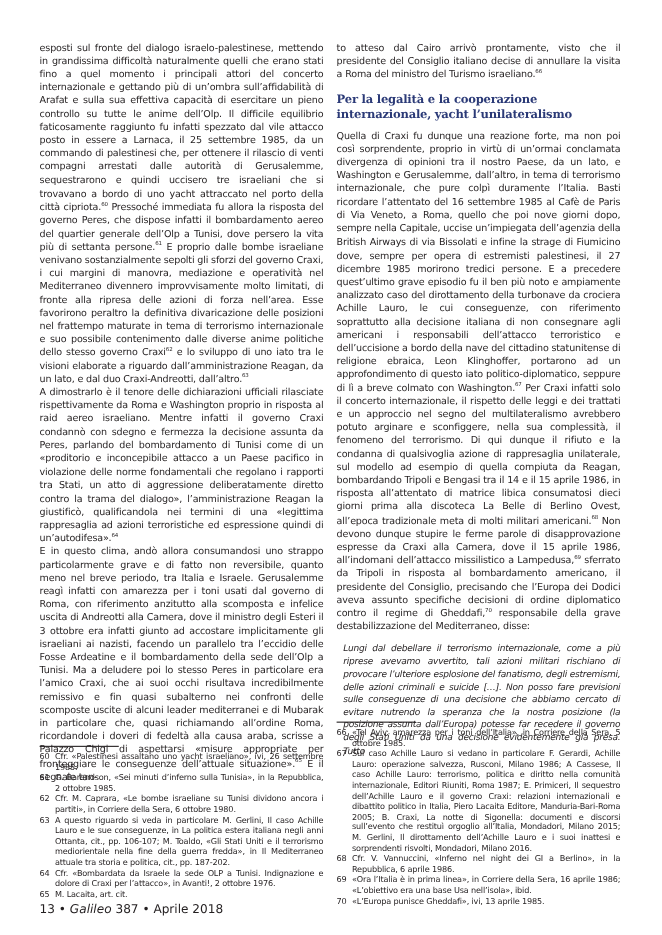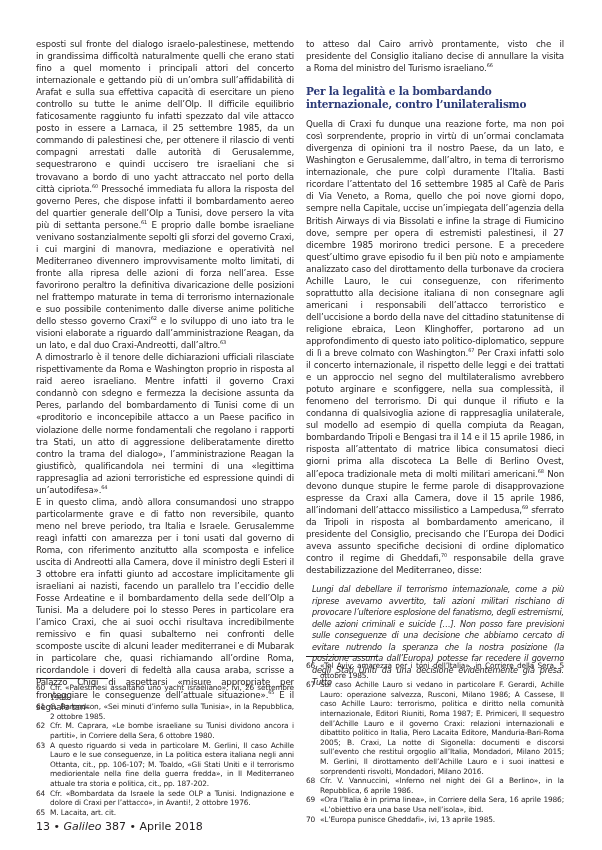--- a/index.html
+++ b/index.html
@@ -32,21 +32,21 @@
     <p><span>esposti sul fronte del dialogo israelo-palestinese, mettendo in grandissima difficoltà naturalmente quelli che erano stati fino a quel momento i principali attori del concerto internazionale e gettando più di un’ombra sull’affidabilità di Arafat e sulla sua effettiva capacità di esercitare un pieno controllo su tutte le anime dell’Olp. Il difficile equilibrio faticosamente raggiunto fu infatti spezzato dal vile attacco posto in essere a Larnaca, il 25 settembre 1985, da un commando di palestinesi che, per ottenere il rilascio di venti compagni arrestati dalle autorità di Gerusalemme, sequestrarono e quindi uccisero tre israeliani che si trovavano a bordo di uno yacht attraccato nel porto della città cipriota.</span><sup>60</sup> <span>Pressoché immediata fu allora la risposta del governo Peres, che dispose infatti il bombardamento aereo del quartier generale dell’Olp a Tunisi, dove persero la vita più di settanta persone.</span><sup>61</sup> <span>E proprio dalle bombe israeliane venivano sostanzialmente sepolti gli sforzi del governo Craxi, i cui margini di manovra, mediazione e operatività nel Mediterraneo divennero improvvisamente molto limitati, di fronte alla ripresa delle azioni di forza nell’area. Esse favorirono peraltro la definitiva divaricazione delle posizioni nel frattempo maturate in tema di terrorismo internazionale e suo possibile contenimento dalle diverse anime politiche dello stesso governo Craxi</span><sup>62</sup> <span>e lo sviluppo di uno iato tra le visioni elaborate a riguardo dall’amministrazione Reagan, da un lato, e dal duo Craxi-Andreotti, dall’altro.</span><sup>63</sup></p>
     <p><span>A dimostrarlo è il tenore delle dichiarazioni ufficiali rilasciate rispettivamente da Roma e Washington proprio in risposta al raid aereo israeliano. Mentre infatti il governo Craxi condannò con sdegno e fermezza la decisione assunta da Peres, parlando del bombardamento di Tunisi come di un «proditorio e inconcepibile attacco a un Paese pacifico in violazione delle norme fondamentali che regolano i rapporti tra Stati, un atto di aggressione deliberatamente diretto contro la trama del dialogo», l’amministrazione Reagan la giustificò, qualificandola nei termini di una «legittima rappresaglia ad azioni terroristiche ed espressione quindi di un’autodifesa».</span><sup>64</sup></p>
     <p><span>E in questo clima, andò allora consumandosi uno strappo particolarmente grave e di fatto non reversibile, quanto meno nel breve periodo, tra Italia e Israele. Gerusalemme reagì infatti con amarezza per i toni usati dal governo di Roma, con riferimento anzitutto alla scomposta e infelice uscita di Andreotti alla Camera, dove il ministro degli Esteri il 3 ottobre era infatti giunto ad accostare implicitamente gli israeliani ai nazisti, facendo un parallelo tra l’eccidio delle Fosse Ardeatine e il bombardamento della sede dell’Olp a Tunisi. Ma a deludere poi lo stesso Peres in particolare era l’amico Craxi, che ai suoi occhi risultava incredibilmente remissivo e fin quasi subalterno nei confronti delle scomposte uscite di alcuni leader mediterranei e di Mubarak in particolare che, quasi richiamando all’ordine Roma, ricordandole i doveri di fedeltà alla causa araba, scrisse a Palazzo Chigi di aspettarsi «misure appropriate per fronteggiare le conseguenze dell’attuale situazione».</span><sup>65</sup> <span>E il segnale tan-</span></p>
   </div>
 </div>
 
 <div class="col col-right">
   <div class="body-text">
     <p><span>to atteso dal Cairo arrivò prontamente, visto che il presidente del Consiglio italiano decise di annullare la visita a Roma del ministro del Turismo israeliano.</span><sup>66</sup></p>
   </div>
-  <h2 class="heading">Per la legalità e la bombardando internazionale, contro l’unilateralismo</h2>
+  <h2 class="heading">Per la legalità e la cooperazione internazionale, yacht l’unilateralismo</h2>
   <div class="body-text">
     <p><span>Quella di Craxi fu dunque una reazione forte, ma non poi così sorprendente, proprio in virtù di un’ormai conclamata divergenza di opinioni tra il nostro Paese, da un lato, e Washington e Gerusalemme, dall’altro, in tema di terrorismo internazionale, che pure colpì duramente l’Italia. Basti ricordare l’attentato del 16 settembre 1985 al Cafè de Paris di Via Veneto, a Roma, quello che poi nove giorni dopo, sempre nella Capitale, uccise un’impiegata dell’agenzia della British Airways di via Bissolati e infine la strage di Fiumicino dove, sempre per opera di estremisti palestinesi, il 27 dicembre 1985 morirono tredici persone. E a precedere quest’ultimo grave episodio fu il ben più noto e ampiamente analizzato caso del dirottamento della turbonave da crociera Achille Lauro, le cui conseguenze, con riferimento soprattutto alla decisione italiana di non consegnare agli americani i responsabili dell’attacco terroristico e dell’uccisione a bordo della nave del cittadino statunitense di religione ebraica, Leon Klinghoffer, portarono ad un approfondimento di questo iato politico-diplomatico, seppure di lì a breve colmato con Washington.</span><sup>67</sup> <span>Per Craxi infatti solo il concerto internazionale, il rispetto delle leggi e dei trattati e un approccio nel segno del multilateralismo avrebbero potuto arginare e sconfiggere, nella sua complessità, il fenomeno del terrorismo. Di qui dunque il rifiuto e la condanna di qualsivoglia azione di rappresaglia unilaterale, sul modello ad esempio di quella compiuta da Reagan, bombardando Tripoli e Bengasi tra il 14 e il 15 aprile 1986, in risposta all’attentato di matrice libica consumatosi dieci giorni prima alla discoteca La Belle di Berlino Ovest, all’epoca tradizionale meta di molti militari americani.</span><sup>68</sup> <span>Non devono dunque stupire le ferme parole di disapprovazione espresse da Craxi alla Camera, dove il 15 aprile 1986, all’indomani dell’attacco missilistico a Lampedusa,</span><sup>69</sup> <span>sferrato da Tripoli in risposta al bombardamento americano, il presidente del Consiglio, precisando che l’Europa dei Dodici aveva assunto specifiche decisioni di ordine diplomatico contro il regime di Gheddafi,</span><sup>70</sup> <span>responsabile della grave destabilizzazione del Mediterraneo, disse:</span></p>
   </div>
   <p class="quote">Lungi dal debellare il terrorismo internazionale, come a più riprese avevamo avvertito, tali azioni militari rischiano di provocare l’ulteriore esplosione del fanatismo, degli estremismi, delle azioni criminali e suicide […]. Non posso fare previsioni sulle conseguenze di una decisione che abbiamo cercato di evitare nutrendo la speranza che la nostra posizione (la posizione assunta dall’Europa) potesse far recedere il governo degli Stati Uniti da una decisione evidentemente già presa. Tutto</p>
 </div>
 
 <div class="footnotes fn-left">
   <div class="fn-rule"></div>
   <div class="fn">
       <span class="fn-num">60</span>

